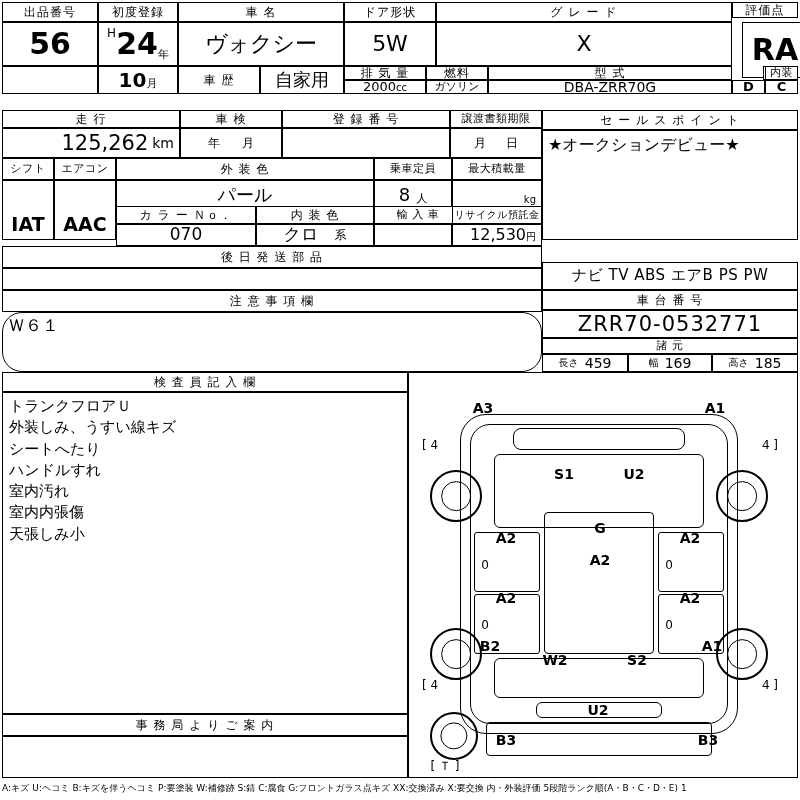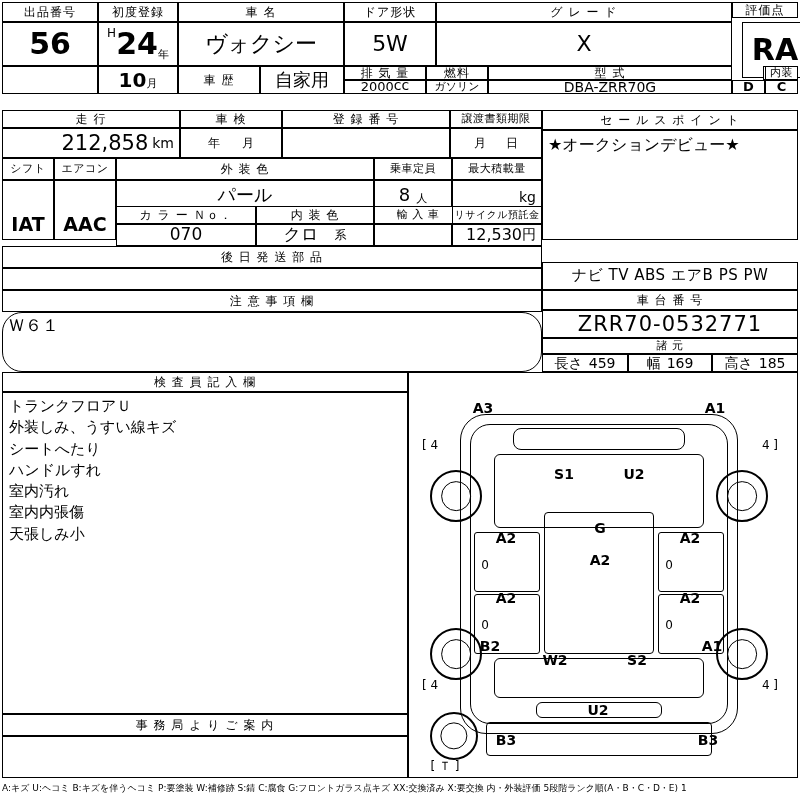--- a/index.html
+++ b/index.html
@@ -22,21 +22,21 @@
     background:#fff;
     line-height:1.05;
     text-align:center;
   }
   .lbl { font-size:12px; letter-spacing:1px; }
   .lbl-sm { font-size:11px; letter-spacing:0.5px; }
   .val-lg { font-size:26px; font-weight:bold; }
   .val-xl { font-size:30px; font-weight:bold; }
   .left { justify-content:flex-start; padding-left:5px; text-align:left; }
   .right { justify-content:flex-end; padding-right:5px; text-align:right; }
-  .sub { font-size:14px; }
+  .sub { font-size:10px; }
   .notes { font-size:15px; line-height:1.42; text-align:left; padding:3px 6px; display:block; }
   .notes div { white-space:nowrap; }
   .footnote { position:absolute; left:2px; top:782px; width:796px; font-size:9px; white-space:nowrap; }
   .equip { font-size:15px; letter-spacing:0.5px; }
   .salespoint { font-size:16px; }
   .vin { font-size:21px; letter-spacing:1px; }
 
   
   .diagram { position:absolute; }
   .dg-box { position:absolute; border:1.5px solid #000; border-radius:3px; }
@@ -92,21 +92,21 @@
   <div class="c" style="left:426px;top:80px;width:62px;height:14px;font-size:11px;">ガソリン</div>
   <div class="c" style="left:488px;top:80px;width:244px;height:14px;font-size:14px;">DBA-ZRR70G</div>
 
   <div class="c lbl-sm" style="left:763px;top:66px;width:33px;height:14px;">外装</div>
   <div class="c lbl-sm" style="left:765px;top:66px;width:33px;height:14px;">内装</div>
   <div class="c" style="left:732px;top:80px;width:33px;height:14px;font-size:13px;font-weight:bold;">D</div>
   <div class="c" style="left:765px;top:80px;width:33px;height:14px;font-size:13px;font-weight:bold;">C</div>
 
   <div class="c lbl" style="left:2px;top:110px;width:178px;height:18px;">走 行</div>
   <div class="c right" style="left:2px;top:128px;width:178px;height:30px;">
-    <span style="font-size:21px;">212,858</span>
+    <span style="font-size:21px;">125,262</span>
     <span style="font-size:14px;margin-left:4px;">km</span>
   </div>
 
   <div class="c lbl" style="left:180px;top:110px;width:102px;height:18px;">車 検</div>
   <div class="c" style="left:180px;top:128px;width:102px;height:30px;">
     <span style="font-size:12px;margin-right:22px;">年</span>
     <span style="font-size:12px;">月</span>
   </div>
 
   <div class="c lbl" style="left:282px;top:110px;width:168px;height:18px;">登 録 番 号</div>

